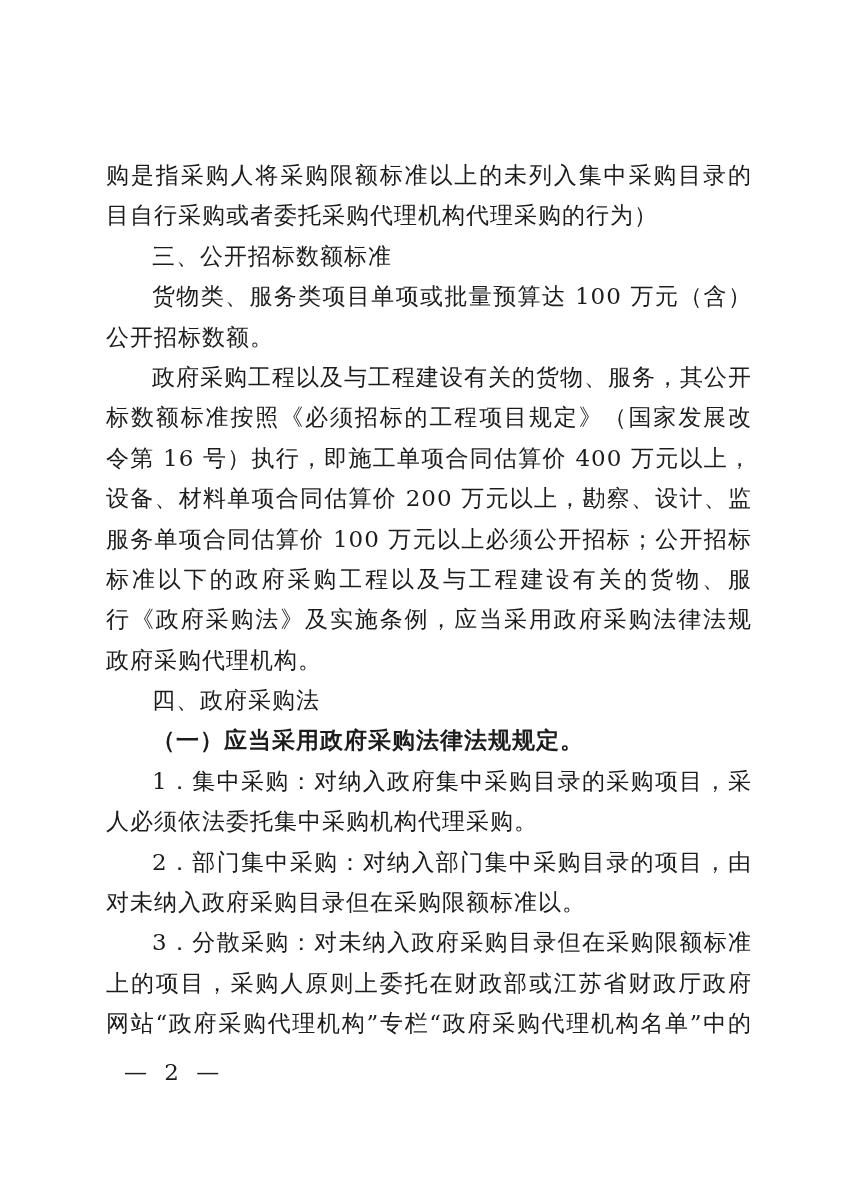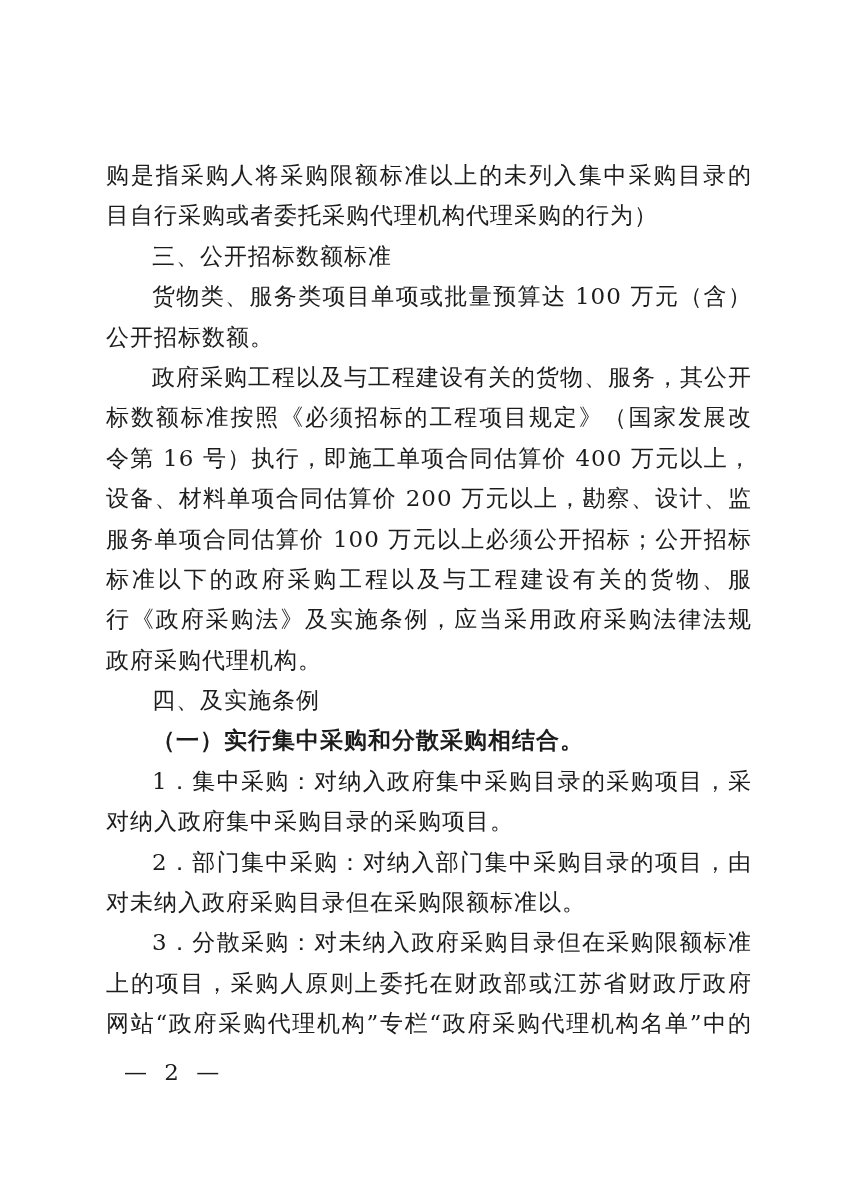--- a/index.html
+++ b/index.html
@@ -61,24 +61,24 @@
       <div class="line indent fill">货物类、服务类项目单项或批量预算达 100 万元（含）以上，</div>
       <div class="line">公开招标数额。</div>
       <div class="line indent fill">政府采购工程以及与工程建设有关的货物、服务，其公开招</div>
       <div class="line fill">标数额标准按照《必须招标的工程项目规定》（国家发展改革委</div>
       <div class="line fill">令第 16 号）执行，即施工单项合同估算价 400 万元以上，重要</div>
       <div class="line fill">设备、材料单项合同估算价 200 万元以上，勘察、设计、监理等</div>
       <div class="line fill">服务单项合同估算价 100 万元以上必须公开招标；公开招标数额</div>
       <div class="line fill">标准以下的政府采购工程以及与工程建设有关的货物、服务，执</div>
       <div class="line fill">行《政府采购法》及实施条例，应当采用政府采购法律法规规定</div>
       <div class="line">政府采购代理机构。</div>
-      <div class="line indent">四、及实施条例</div>
-      <div class="line indent bold">（一）实行集中采购和分散采购相结合。</div>
+      <div class="line indent">四、政府采购法</div>
+      <div class="line indent bold">（一）应当采用政府采购法律法规规定。</div>
       <div class="line indent fill">1．集中采购：对纳入政府集中采购目录的采购项目，采购</div>
-      <div class="line">对纳入政府集中采购目录的采购项目。</div>
+      <div class="line">人必须依法委托集中采购机构代理采购。</div>
       <div class="line indent fill">2．部门集中采购：对纳入部门集中采购目录的项目，由本</div>
       <div class="line">对未纳入政府采购目录但在采购限额标准以。</div>
       <div class="line indent fill">3．分散采购：对未纳入政府采购目录但在采购限额标准以</div>
       <div class="line fill">上的项目，采购人原则上委托在财政部或江苏省财政厅政府采购</div>
       <div class="line fill">网站“政府采购代理机构”专栏“政府采购代理机构名单”中的本</div>
     </div>
   <div class="page-number">— 2 —</div>
 </div>
 
 </body></html>

